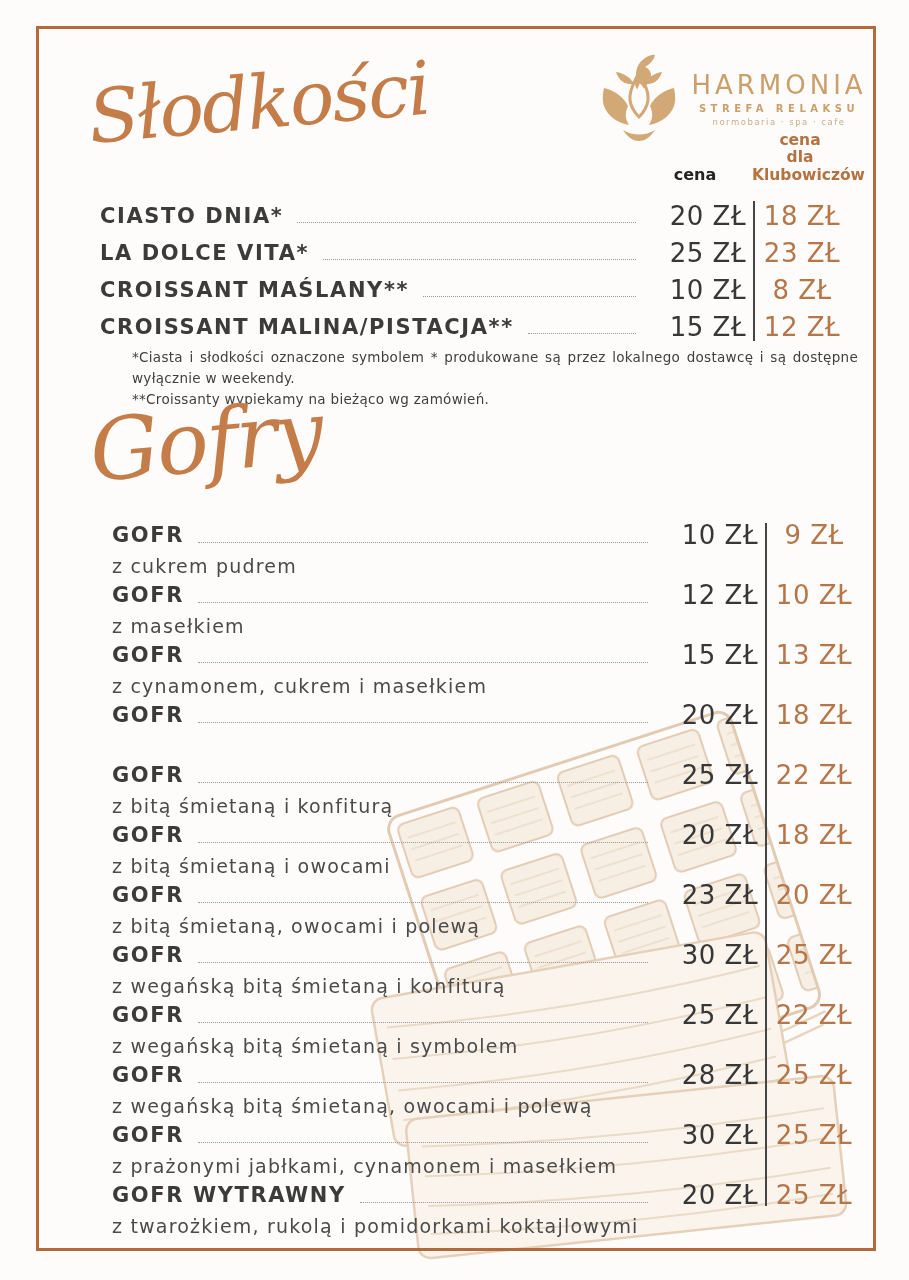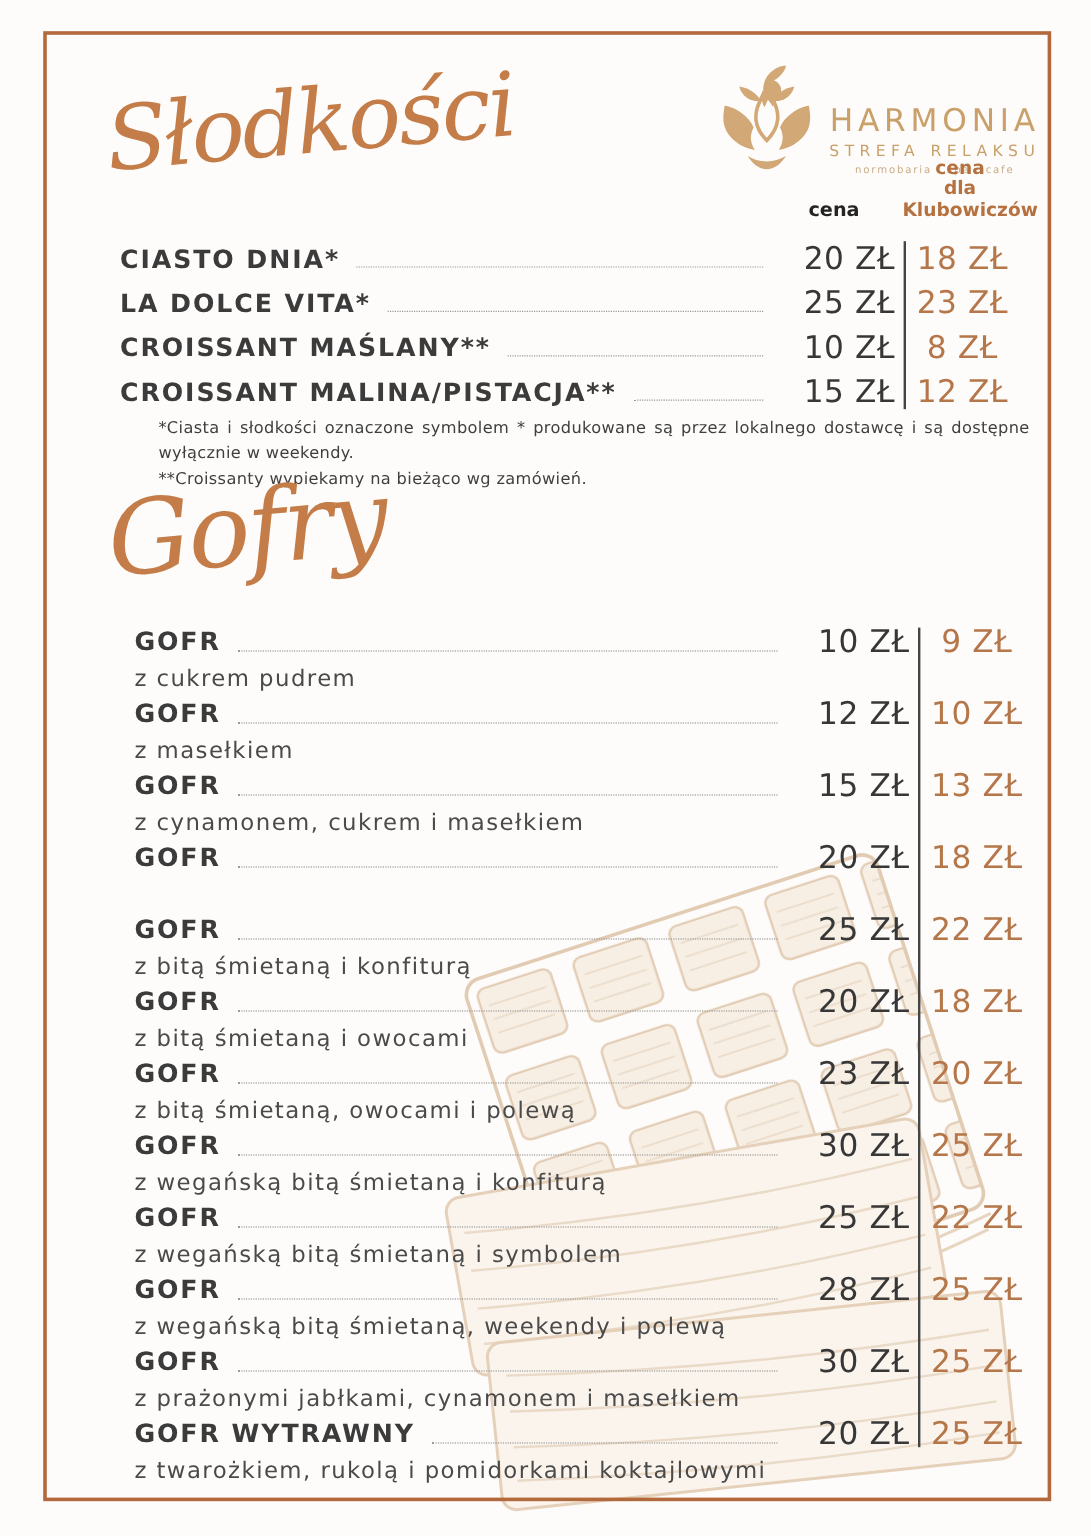--- a/index.html
+++ b/index.html
@@ -24,23 +24,23 @@
     font-style:italic; color:#c47d48; line-height:1;
     transform:rotate(-5deg); transform-origin:left bottom;
     letter-spacing:-2px;
   }
   .t-slodkosci{ left:92px; top:80px; font-size:74px; }
   .t-gofry{ left:94px; top:408px; font-size:86px; }
 
   
   .logo{ position:absolute; left:596px; top:50px; z-index:2; display:flex; align-items:flex-start; }
   .logo-icon{ width:86px; height:92px; }
-  .logo-text{ margin-left:6px; margin-top:36px; width:182px; text-align:center; color:#c9a06a; }
+  .logo-text{ margin-left:6px; margin-top:20px; width:182px; text-align:center; color:#c9a06a; }
   .logo-name{ font-size:26px; letter-spacing:4px; font-weight:500; white-space:nowrap; }
-  .logo-sub{ font-size:13px; letter-spacing:4.5px; font-weight:400; margin-top:3px; white-space:nowrap; }
+  .logo-sub{ font-size:10px; letter-spacing:4.5px; font-weight:700; margin-top:3px; white-space:nowrap; }
   .logo-tag{ font-size:8.5px; letter-spacing:1.5px; color:#c9ad89; margin-top:3px; }
 
   
   .hdr-cena{ position:absolute; left:645px; top:165px; width:100px; text-align:center;
     font-weight:700; font-size:16px; color:#242424; z-index:2; }
   .hdr-club{ position:absolute; left:752px; top:132px; width:96px; text-align:center;
     font-weight:700; font-size:15.5px; color:#b5713f; line-height:1.12; z-index:2; }
 
   
   .list{ position:absolute; left:100px; width:748px; z-index:2; }
@@ -255,21 +255,21 @@
     <div class="gofr-desc">z wegańską bitą śmietaną i symbolem</div>
   </div>
 
   <div class="gofr-row">
     <div class="gofr-line1">
       <span class="item-name">GOFR</span>
       <span class="leader"></span>
       <span class="price std">28 ZŁ</span>
       <span class="price club">25 ZŁ</span>
     </div>
-    <div class="gofr-desc">z wegańską bitą śmietaną, weekendy i polewą</div>
+    <div class="gofr-desc">z wegańską bitą śmietaną, owocami i polewą</div>
   </div>
 
   <div class="gofr-row">
     <div class="gofr-line1">
       <span class="item-name">GOFR</span>
       <span class="leader"></span>
       <span class="price std">30 ZŁ</span>
       <span class="price club">25 ZŁ</span>
     </div>
     <div class="gofr-desc">z prażonymi jabłkami, cynamonem i masełkiem</div>

